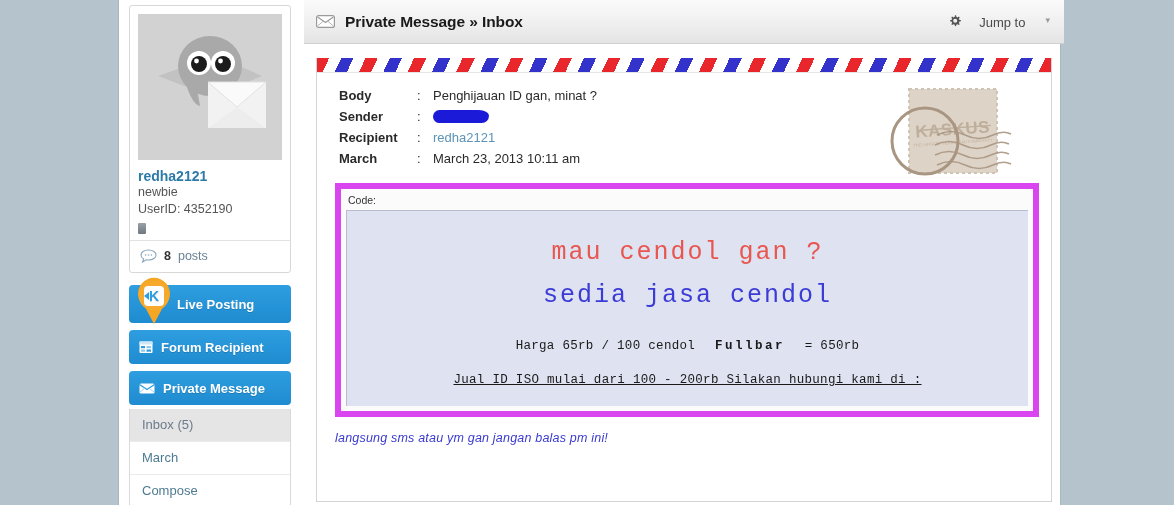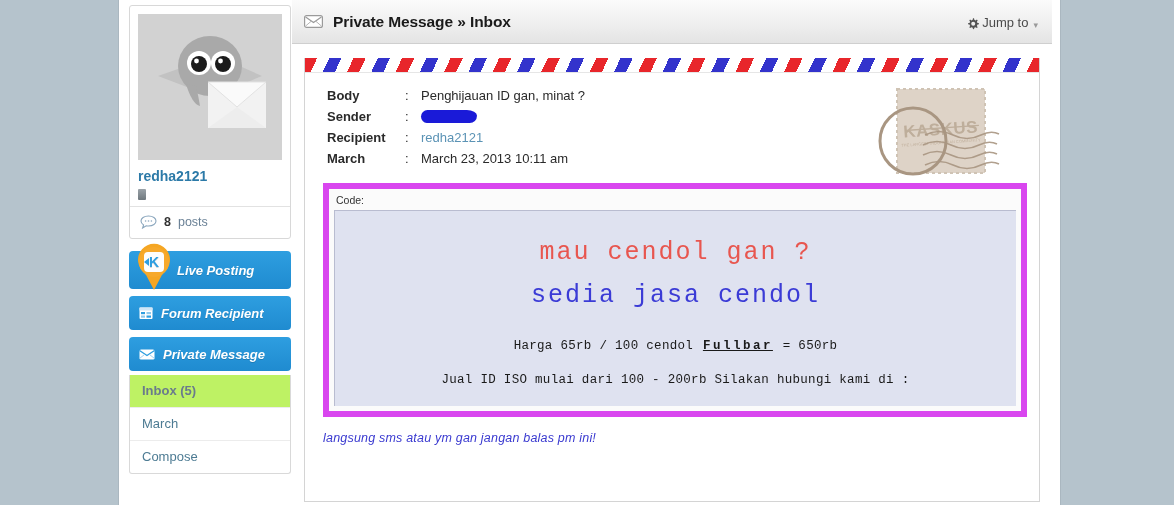--- a/index.html
+++ b/index.html
@@ -108,21 +108,21 @@
     font-weight: bold;
     font-size: 13px;
     display: flex;
     align-items: center;
     padding-left: 10px;
     margin-bottom: 7px;
     box-sizing: border-box;
     text-shadow: 0 1px 0 rgba(0,0,0,0.15);
   }
   .nav-btn.tall { height: 38px; }
-  .nav-btn .nav-label { margin-left: 8px; font-style: italic; }
+  .nav-btn .nav-label { margin-left: 8px; }
   .nav-btn.live .nav-label { margin-left: 38px; }
 
   .live-pin {
     position: absolute;
     left: 4px;
     top: -8px;
     width: 42px;
     height: 48px;
   }
 
@@ -134,30 +134,29 @@
     margin-top: -3px;
   }
   .submenu-item {
     padding: 8px 12px;
     font-size: 13px;
     color: #4d7b93;
     border-bottom: 1px solid #ececec;
     line-height: 16px;
   }
   .submenu-item.active {
-    background: #bef264;
+    background: #e5e5e5;
     color: #6a7b8c;
-    font-weight: bold;
   }
   .submenu-item:last-child { border-bottom: none; }
 
   
   .main {
     position: absolute;
-    left: 292px;
+    left: 304px;
     top: 0;
     width: 760px;
     height: 505px;
   }
 
   .main-header {
     height: 44px;
     background: linear-gradient(to bottom, #fbfbfb 0%, #efefef 55%, #e4e4e4 100%);
     border-bottom: 1px solid #cfcfcf;
     display: flex;
@@ -173,22 +172,22 @@
     margin-left: 10px;
     letter-spacing: -0.1px;
   }
   .header-title .raq { color:#1a1a1a; font-weight:bold; }
   .jump-to {
     position: absolute;
     right: 14px;
     top: 50%;
     transform: translateY(-50%);
     display: flex;
-    align-items: flex-end;
-    gap: 3px;
+    align-items: flex-start;
+    gap: 18px;
     color: #4a4a4a;
     font-size: 13px;
   }
   .jump-caret { color:#9a9a9a; font-size:9px; margin-left:2px; }
 
   
   .envelope {
     margin: 14px 12px 0 12px;
     background: #fff;
     border: 1px solid #d4d4d4;
@@ -286,26 +285,27 @@
     font-size: 25px;
     letter-spacing: 2px;
     margin-top: 14px;
   }
   .cl-3 {
     color: #1a1a1a;
     font-size: 12.5px;
     margin-top: 28px;
     letter-spacing: 0.3px;
   }
-  .cl-3 .fullbar { font-weight: bold; letter-spacing: 2.5px; margin: 0 2px; text-decoration: underline; }
+  .cl-3 .fullbar { font-weight: bold; letter-spacing: 2.5px; margin: 0 12px; }
   .cl-4 {
     color: #1a1a1a;
     font-size: 12.5px;
     margin-top: 20px;
     letter-spacing: 0.3px;
+    text-decoration: underline;
   }
   .cl-5 {
     color: #1a1a1a;
     font-size: 12.5px;
     margin-top: 20px;
     letter-spacing: 0.3px;
   }
   .cl-6 {
     color: #1a1a1a;
     font-size: 12.5px;
@@ -360,20 +360,22 @@
           <circle cx="58.5" cy="47" r="2.4" fill="#ffffff"></circle>
           <circle cx="82.5" cy="47" r="2.4" fill="#ffffff"></circle>
 
           <rect x="70" y="68" width="58" height="46" fill="#f2f2f2"></rect>
           <path d="M70 68 L99 93 L128 68 Z" fill="#fafafa" stroke="#e2e2e2" stroke-width="1"></path>
           <path d="M70 114 L99 93 L128 114 Z" fill="#ededed"></path>
         </svg>
       </div>
 
       <div class="profile-name">redha2121</div>
+      <div class="profile-rank">newbie</div>
+      <div class="profile-uid">UserID: 4352190</div>
       <div class="profile-badge"></div>
 
       <div class="profile-sep"></div>
 
       <div class="posts-row">
         <svg width="17" height="14" viewBox="0 0 17 14">
           <path d="M8.5 1 C3.9 1 1 3.3 1 6 C1 7.6 2 9 3.6 9.9 L2.6 13 L6.2 10.8 C7 10.95 7.75 11 8.5 11 C13.1 11 16 8.7 16 6 C16 3.3 13.1 1 8.5 1 Z" fill="#ffffff" stroke="#8aa6bd" stroke-width="1.1"></path>
           <circle cx="5.6" cy="6" r="0.8" fill="#8aa6bd"></circle>
           <circle cx="8.5" cy="6" r="0.8" fill="#8aa6bd"></circle>
           <circle cx="11.4" cy="6" r="0.8" fill="#8aa6bd"></circle>

